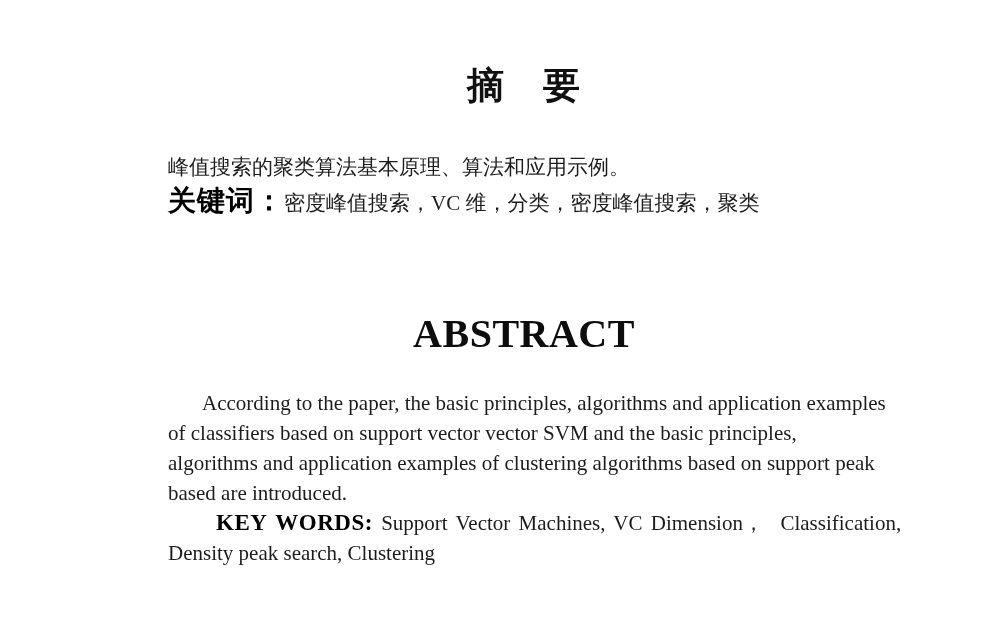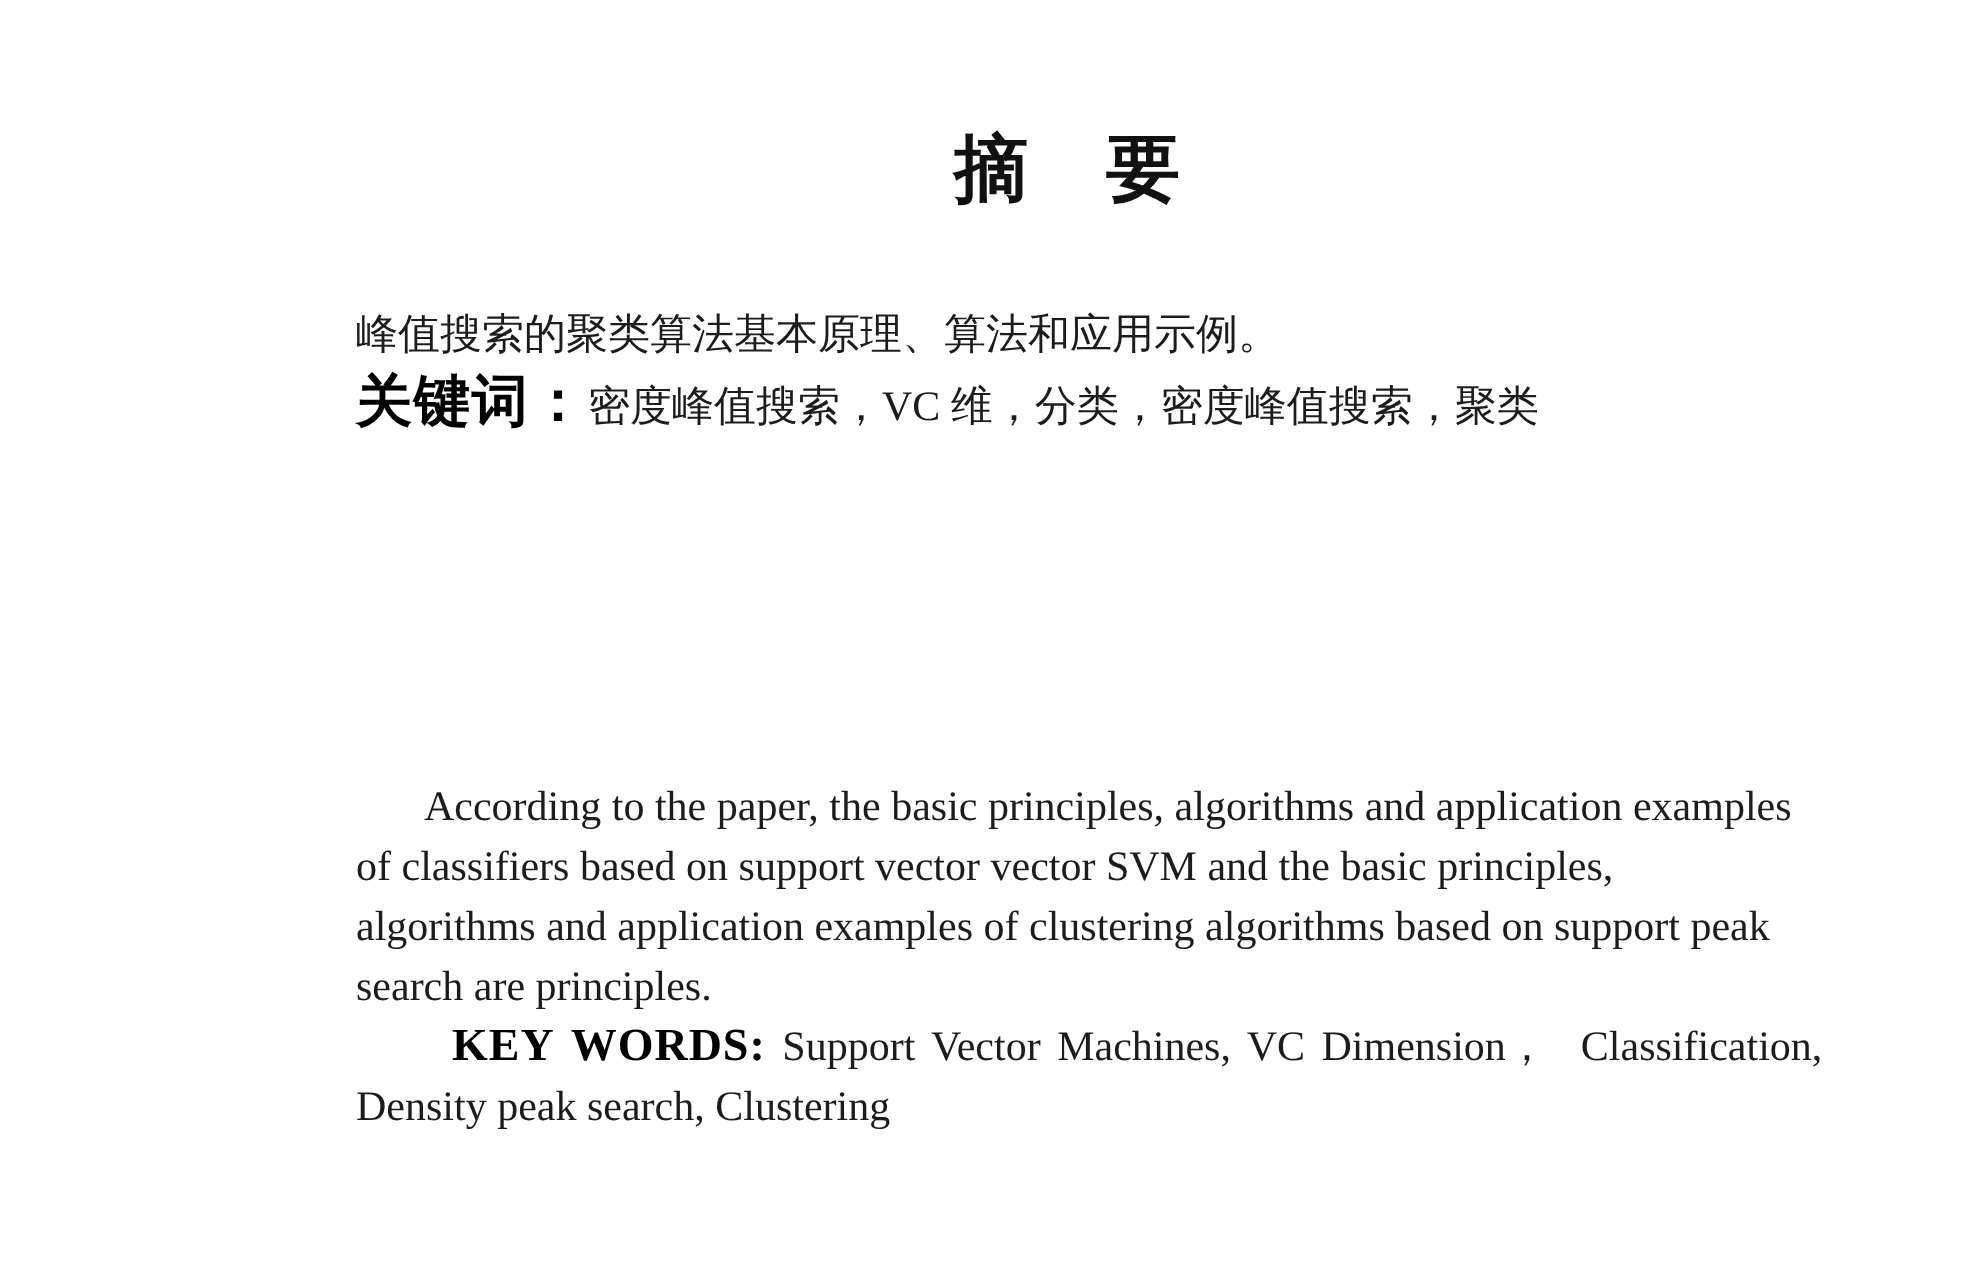--- a/index.html
+++ b/index.html
@@ -12,21 +12,21 @@
     overflow: hidden;
   }
   .page {
     position: relative;
     width: 992px;
     height: 638px;
     background: #ffffff;
   }
   .content {
     position: absolute;
-    left: 178px;
+    left: 168px;
     top: 0;
     width: 712px;
     height: 556px;
   }
   
   .zh-title {
     position: absolute;
     top: 62px;
     left: 0;
     width: 100%;
@@ -100,24 +100,25 @@
 <div class="page">
   <div class="content">
 
     <div class="zh-title">摘　要</div>
 
     <div class="zh-block">
       <div class="line">峰值搜索的聚类算法基本原理、算法和应用示例。</div>
       <div class="line"><span class="kw-label-zh">关键词：</span><span class="kw-text-zh">密度峰值搜索，VC 维，分类，密度峰值搜索，聚类</span></div>
     </div>
 
+    <div class="en-title">ABSTRACT</div>
 
     <div class="en-block">
       <div class="line en-indent">According to the paper, the basic principles, algorithms and application examples</div>
       <div class="line">of classifiers based on support vector vector SVM and the basic principles,</div>
       <div class="line">algorithms and application examples of clustering algorithms based on support peak</div>
-      <div class="line">search are principles.</div>
+      <div class="line">based are introduced.</div>
       <div class="line kw-line-en"><span class="kw-label-en">KEY WORDS:</span><span> Support Vector Machines, VC Dimension，  Classification,</span></div>
       <div class="line">Density peak search, Clustering</div>
     </div>
 
   </div>
 </div>
 
 </body></html>

